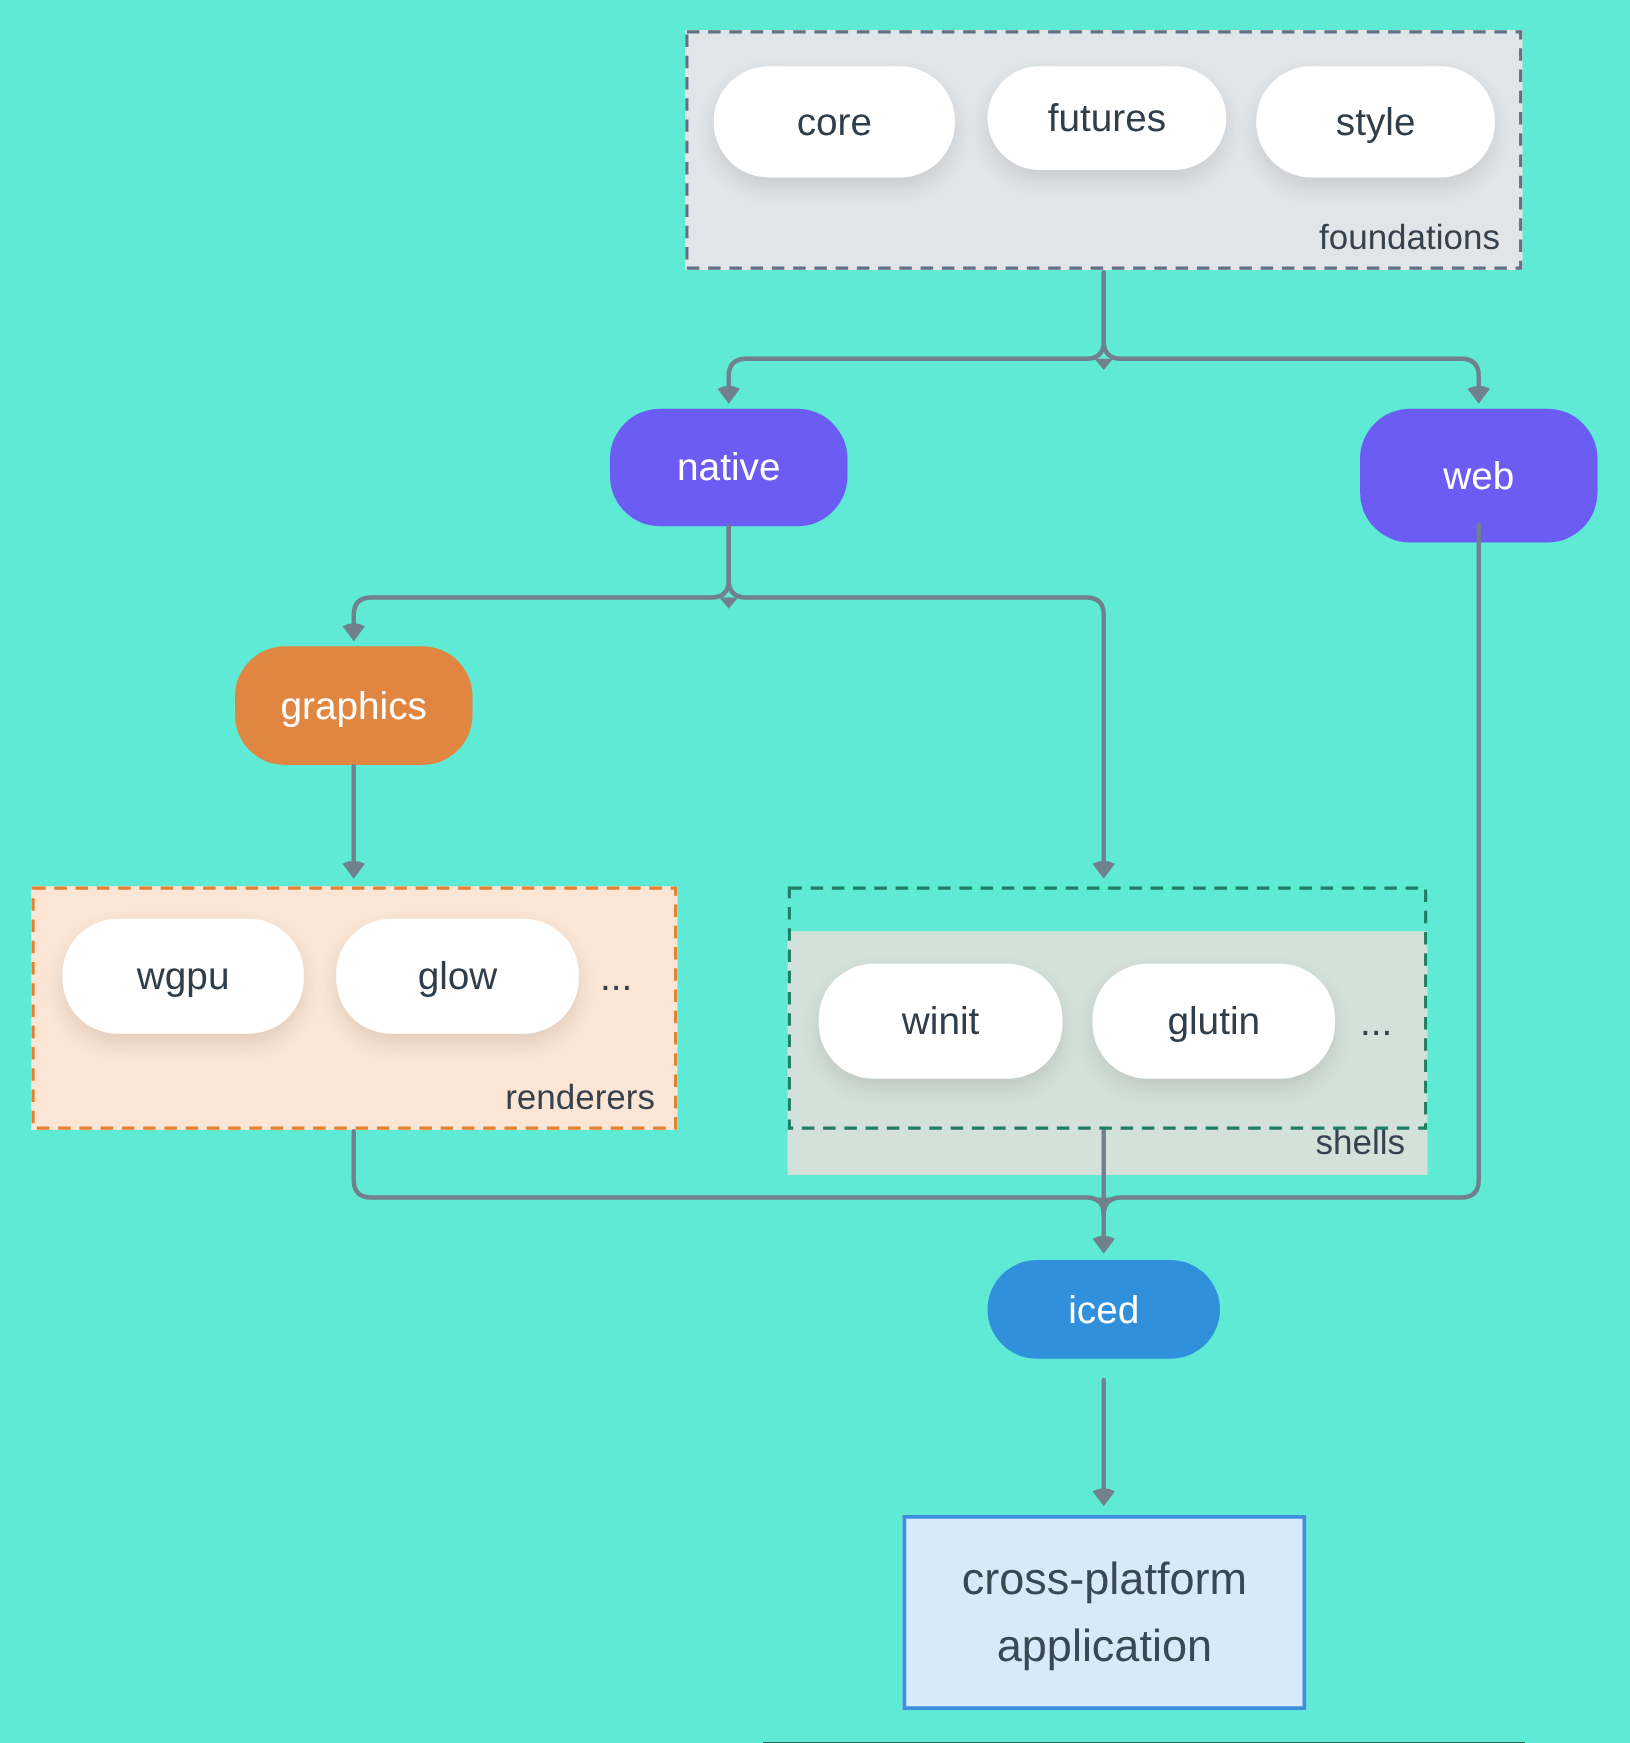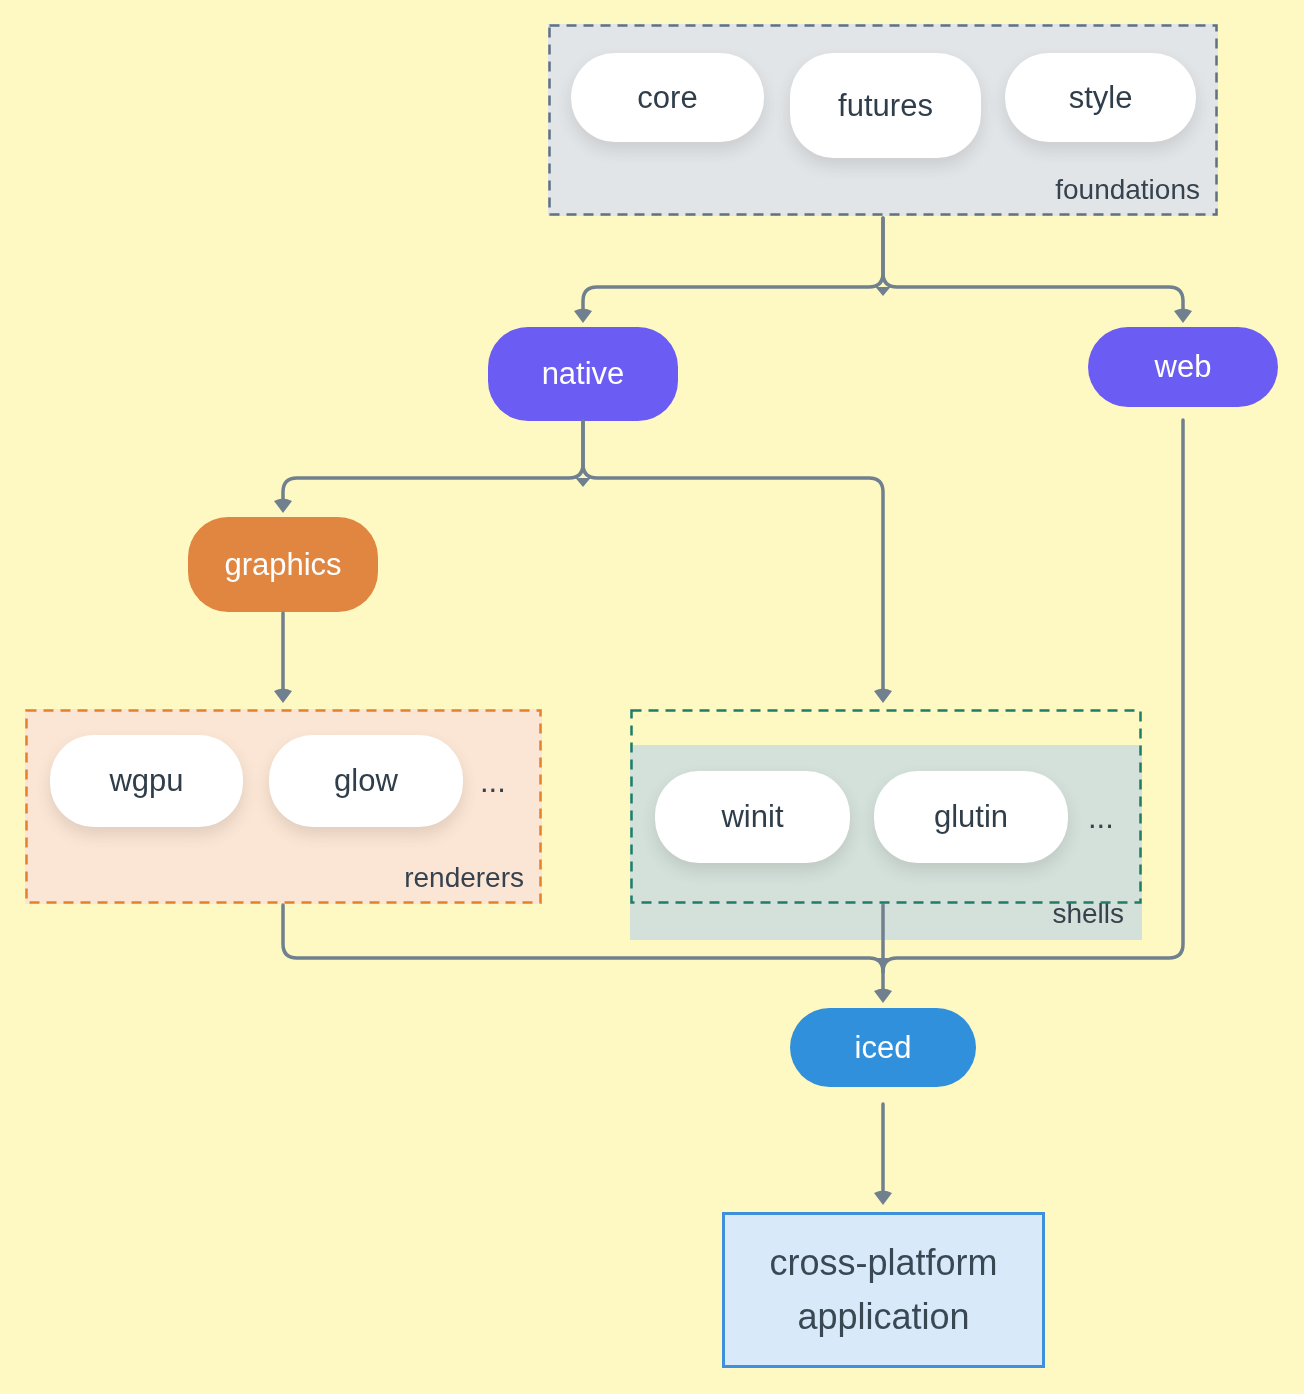--- a/index.html
+++ b/index.html
@@ -1,17 +1,17 @@
 <!DOCTYPE html>
 <html><head>
 <meta charset="utf-8">
 <style>
   html,body{margin:0;padding:0;background:#000;}
   #canvas{
-    position:relative;width:1304px;height:1394px;background:#fef9c3;overflow:hidden;
+    position:relative;width:1304px;height:1394px;background:#5eead4;overflow:hidden;
     font-family:"Liberation Sans", sans-serif;
   }
   .group{position:absolute;}
   .group-fill{position:absolute;inset:0;}
   .group-label{
     position:absolute;right:18px;bottom:10px;font-size:28px;color:#36424e;
   }
   .pill-white{
     position:absolute;background:#ffffff;border-radius:44px;
     display:flex;align-items:center;justify-content:center;
@@ -44,33 +44,33 @@
 </head>
 <body>
 
 <div id="canvas">
 
   <div class="group" id="foundations">
     <div class="group-fill"></div>
     <div class="pill-white" style="left:23px;top:29px;width:193px;height:89px;">
       <span>core</span>
     </div>
-    <div class="pill-white" style="left:242px;top:29px;width:191px;height:105px;">
+    <div class="pill-white" style="left:242px;top:29px;width:191px;height:83px;">
       <span>futures</span>
     </div>
     <div class="pill-white" style="left:457px;top:29px;width:191px;height:89px;text-align:right;">
       <span>style</span>
     </div>
     <div class="group-label">foundations</div>
   </div>
 
   <div class="node node-native" style="left:488px;top:327px;width:190px;height:94px;">
     <span>native</span>
   </div>
-  <div class="node node-web" style="left:1088px;top:327px;width:190px;height:80px;">
+  <div class="node node-web" style="left:1088px;top:327px;width:190px;height:107px;">
     <span>web</span>
   </div>
 
   <div class="node node-graphics" style="left:188px;top:517px;width:190px;height:95px;">
     <span>graphics</span>
   </div>
 
   <div class="group" id="renderers">
     <div class="group-fill"></div>
     <div class="pill-white" style="left:25px;top:26px;width:193px;height:92px;">

